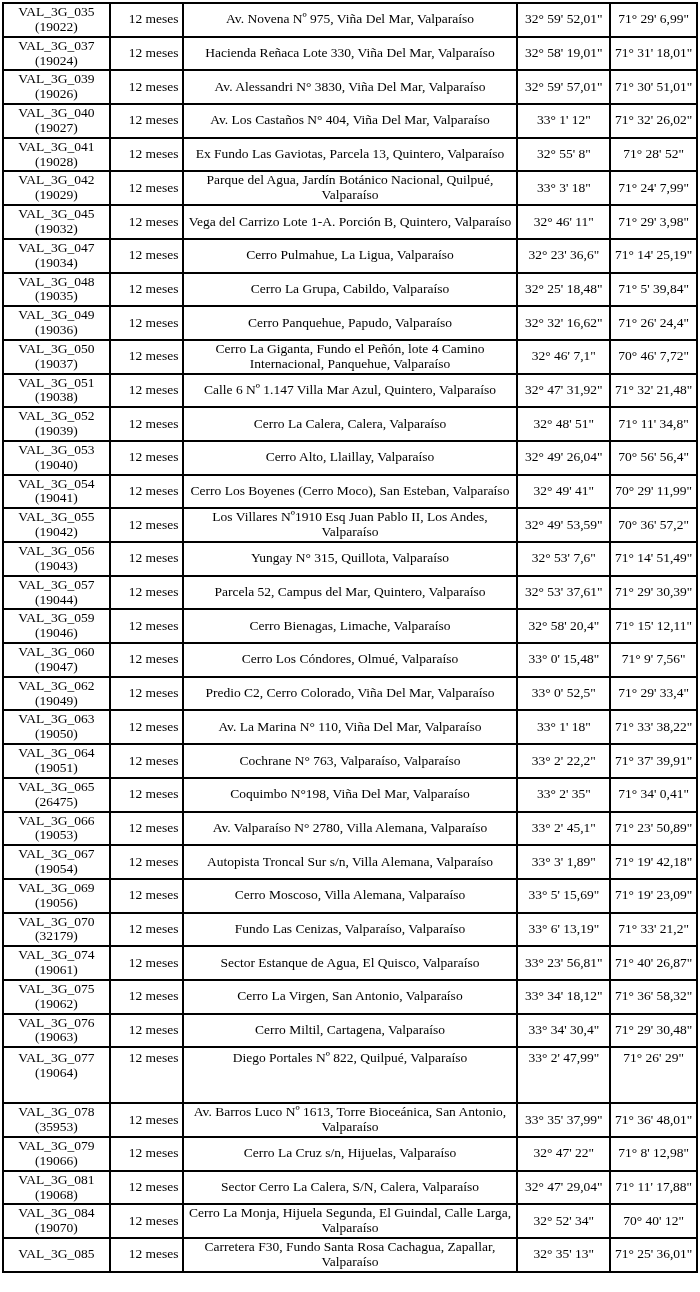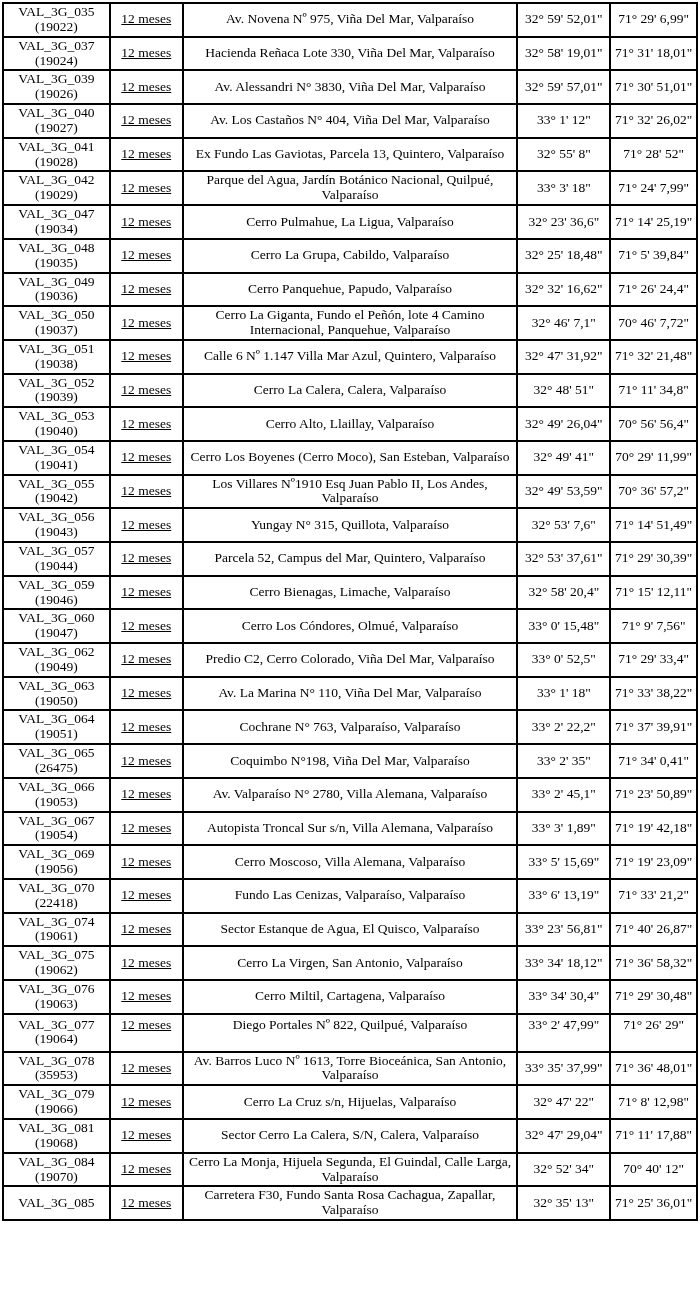--- a/index.html
+++ b/index.html
@@ -29,26 +29,26 @@
     overflow: hidden;
     word-wrap: break-word;
   }
   col.c-id   { width: 106px; }
   col.c-dur  { width: 72px;  }
   col.c-addr { width: 332px; }
   col.c-lat  { width: 92px;  }
   col.c-lon  { width: 86px;  }
 
   td.id-cell   { text-align: center; margin-top: 42px; }
-  td.dur-cell  { text-align: center; text-decoration: underline; }
+  td.dur-cell  { text-align: right; }
   td.addr-cell { text-align: center; padding-left: 5px; padding-right: 4px; }
   td.coord-cell{ text-align: center; white-space: nowrap; }
 
   tr.row      { height: 29px; }
-  tr.row.tall { height: 38px; }
+  tr.row.tall { height: 56px; }
   tr.row.tall td { vertical-align: top; padding-top: 3px; }
 
   .id-code { display: block; }
   .id-num  { display: block; }
 </style>
 </head>
 <body>
 
 <table class="site-table">
   <colgroup>
@@ -118,20 +118,30 @@
     <td class="id-cell">
       <span class="id-code">VAL_3G_042</span>
       <span class="id-num">(19029)</span>
     </td>
     <td class="dur-cell">12 meses</td>
     <td class="addr-cell">Parque del Agua, Jardín Botánico Nacional, Quilpué, Valparaíso</td>
     <td class="coord-cell">33° 3' 18"</td>
     <td class="coord-cell">71° 24' 7,99"</td>
   </tr>
 
+  <tr class="row">
+    <td class="id-cell">
+      <span class="id-code">VAL_3G_045</span>
+      <span class="id-num">(19032)</span>
+    </td>
+    <td class="dur-cell">12 meses</td>
+    <td class="addr-cell">Vega del Carrizo Lote 1-A. Porción B, Quintero, Valparaíso</td>
+    <td class="coord-cell">32° 46' 11"</td>
+    <td class="coord-cell">71° 29' 3,98"</td>
+  </tr>
 
   <tr class="row">
     <td class="id-cell">
       <span class="id-code">VAL_3G_047</span>
       <span class="id-num">(19034)</span>
     </td>
     <td class="dur-cell">12 meses</td>
     <td class="addr-cell">Cerro Pulmahue, La Ligua, Valparaíso</td>
     <td class="coord-cell">32° 23' 36,6"</td>
     <td class="coord-cell">71° 14' 25,19"</td>
@@ -344,21 +354,21 @@
     </td>
     <td class="dur-cell">12 meses</td>
     <td class="addr-cell">Cerro Moscoso, Villa Alemana, Valparaíso</td>
     <td class="coord-cell">33° 5' 15,69"</td>
     <td class="coord-cell">71° 19' 23,09"</td>
   </tr>
 
   <tr class="row">
     <td class="id-cell">
       <span class="id-code">VAL_3G_070</span>
-      <span class="id-num">(22418)</span>
+      <span class="id-num">(32179)</span>
     </td>
     <td class="dur-cell">12 meses</td>
     <td class="addr-cell">Fundo Las Cenizas, Valparaíso, Valparaíso</td>
     <td class="coord-cell">33° 6' 13,19"</td>
     <td class="coord-cell">71° 33' 21,2"</td>
   </tr>
 
   <tr class="row">
     <td class="id-cell">
       <span class="id-code">VAL_3G_074</span>

